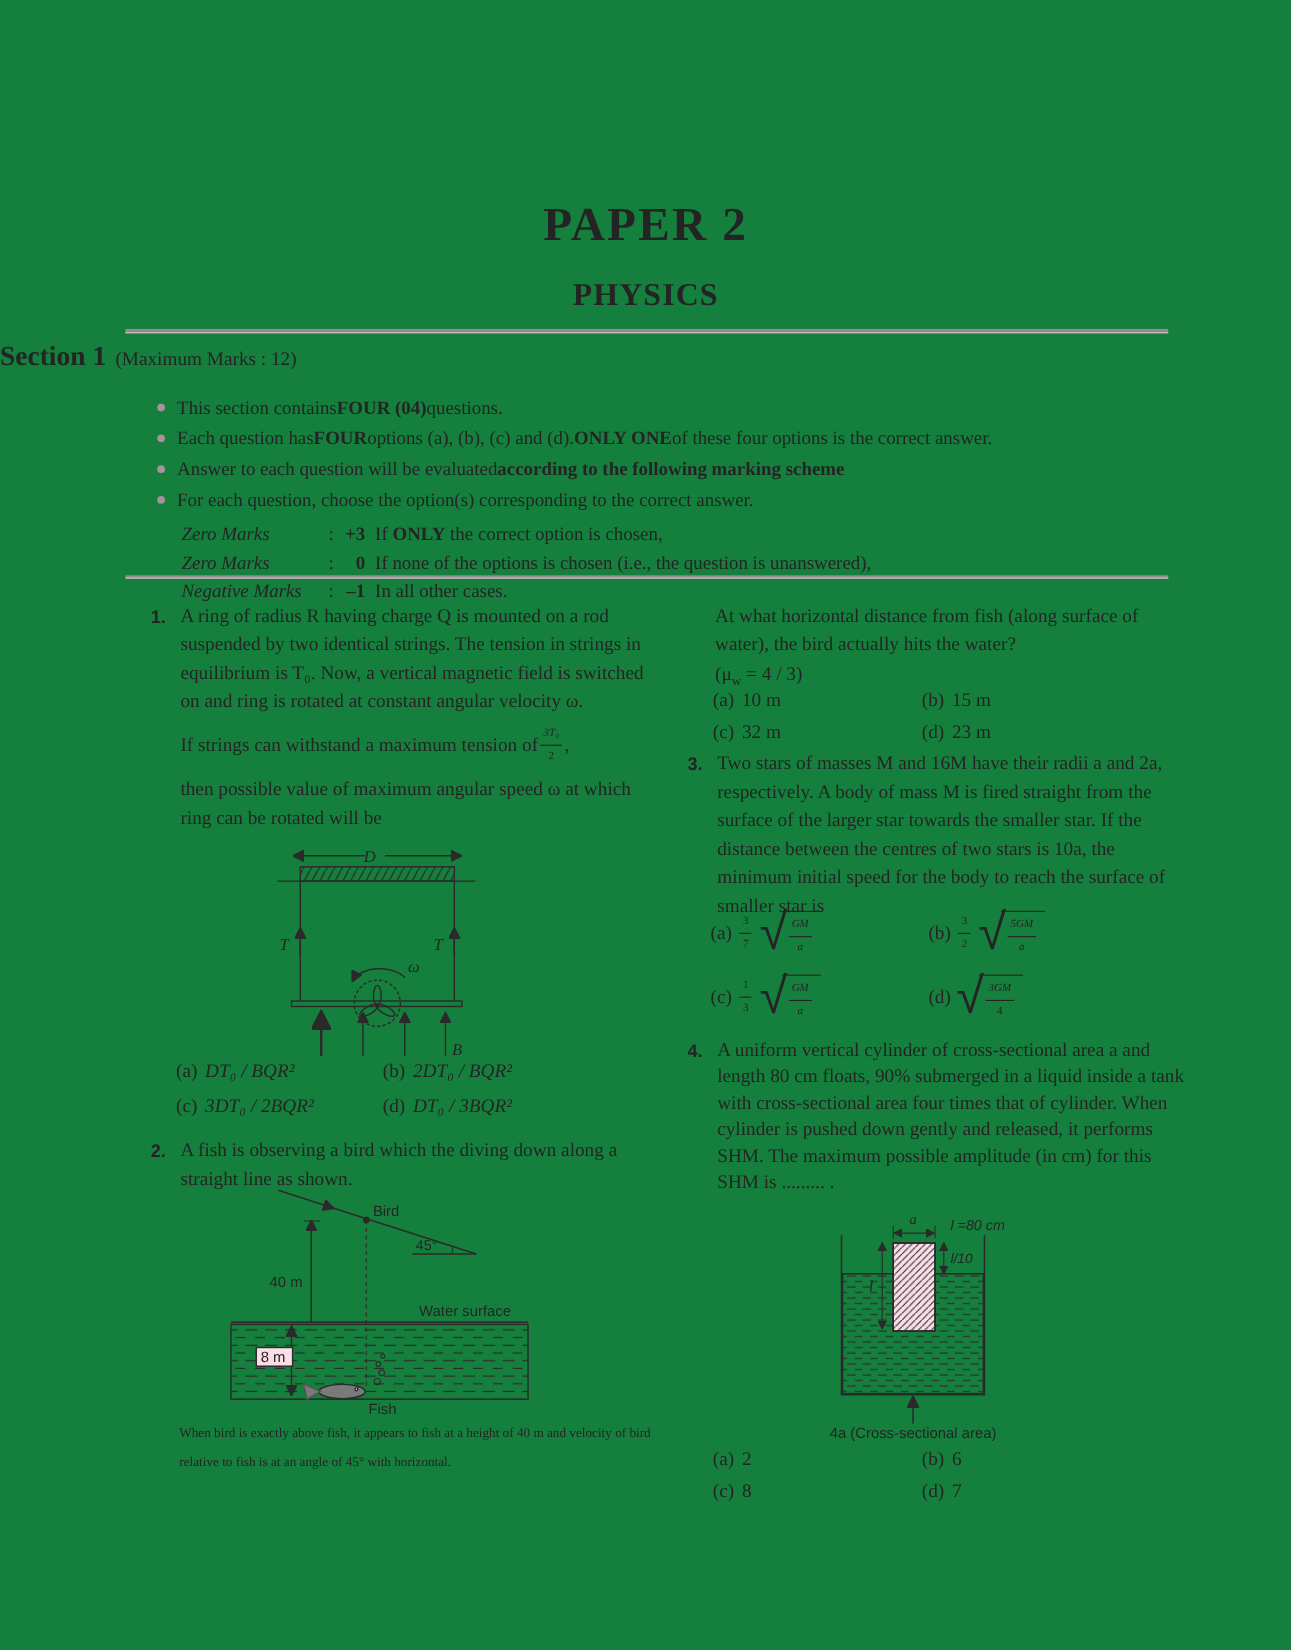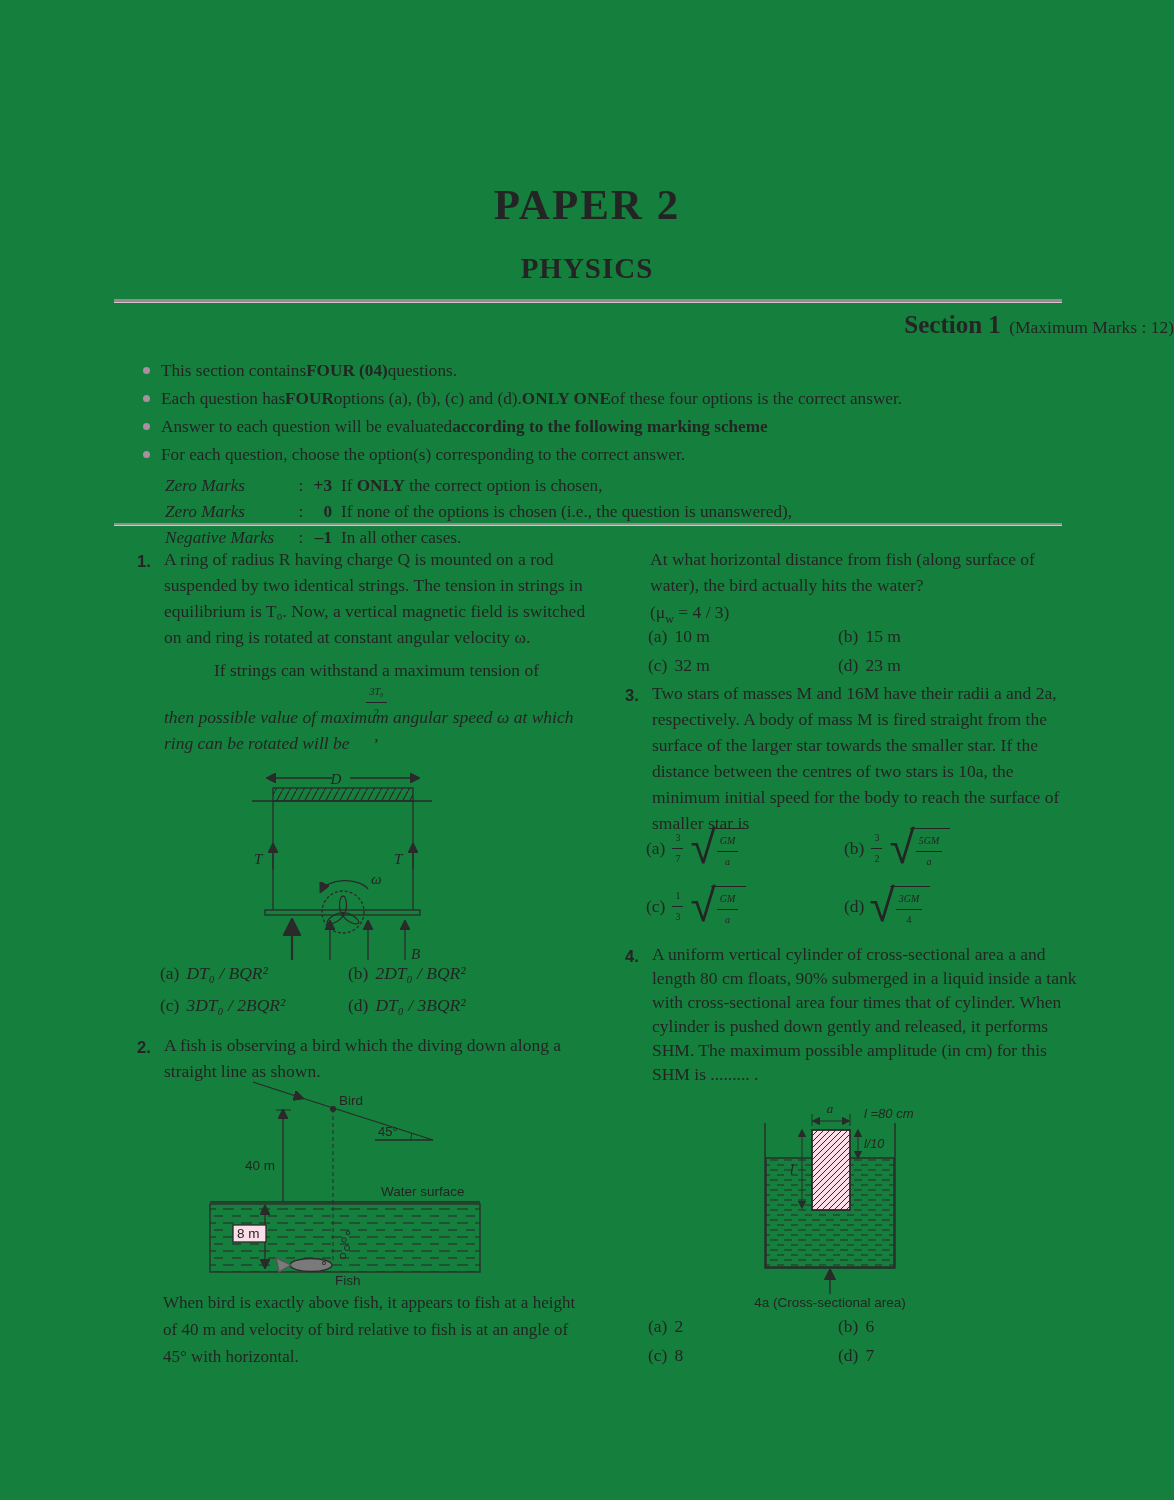--- a/index.html
+++ b/index.html
@@ -6,42 +6,42 @@
   .page{position:relative;width:1174px;height:1500px;background:#15803d;
         font-family:"Liberation Serif","DejaVu Serif",serif;color:#242424;overflow:hidden;}
   .abs{position:absolute;}
 
   
   .paper-title{top:180px;left:0;width:100%;text-align:center;font-size:43px;font-weight:bold;letter-spacing:2px;}
   .subject{top:252px;left:0;width:100%;text-align:center;font-size:29px;font-weight:bold;letter-spacing:1px;}
   .divider{height:3px;background:#8e8e8e;border-bottom:1px solid #d9c0cb;}
   #div1{top:299px;left:114px;width:948px;}
   #div2{top:523px;left:114px;width:948px;height:2px;}
-  .section-head{top:311px;left:0;width:100%;text-align:right;}
+  .section-head{top:311px;left:0;width:100%;text-align:left;}
   .section-head .s1{font-size:25px;font-weight:bold;}
   .section-head .s2{font-size:17.5px;}
 
   
   .instructions{top:361px;left:143px;width:935px;font-size:17.2px;line-height:20px;}
   .bullet{display:flex;margin-bottom:8px;}
   .bullet::before{content:"";flex:none;width:7px;height:7px;border-radius:50%;background:#a8919c;margin:6px 11px 0 0;}
   .marking{margin:3px 0 0 22px;}
   .mrow{display:grid;grid-template-columns:128px 16px 32px auto;padding:3px 0;font-size:17.2px;}
   .mrow .lbl{font-style:italic;}
   .mrow .colon{text-align:center;}
   .mrow .val{font-weight:bold;text-align:right;padding-right:9px;}
 
   
   .q{position:absolute;font-size:17.5px;line-height:26px;}
   .qrow{display:flex;}
   .qnum{flex:none;width:27px;font-weight:bold;font-family:"Liberation Sans","DejaVu Sans",sans-serif;font-size:16.5px;padding-top:2px;}
   .qbody{flex:1;}
   #q1{left:137px;top:546px;width:452px;}
   #q2{left:137px;top:1032px;width:452px;}
-  #q2post{left:163px;top:1289px;width:430px;font-size:17px;line-height:27px;}
+  #q2post{left:163px;top:1289px;width:430px;font-size:12px;line-height:27px;}
   #q2cont{left:650px;top:546px;width:424px;font-size:17.5px;line-height:26px;}
   #q3{left:625px;top:680px;width:450px;}
   #q4{left:625px;top:942px;width:452px;line-height:24px;}
 
   .tension{display:flex;align-items:center;margin-top:7px;height:40px;}
   #q1 .body2{margin-top:7px;}
   .mu{margin-top:1px;}
   sub{font-size:12px;}
 
   
@@ -127,29 +127,29 @@
     </div>
   </div>
 
   <div class="abs divider" id="div2"></div>
 
   <div class="q" id="q1">
     <div class="qrow">
       <span class="qnum">1.</span>
       <span class="qbody">A ring of radius R having charge Q is mounted on a rod suspended by two identical strings. The tension in strings in equilibrium is T₀. Now, a vertical magnetic field is switched on and ring is rotated at constant angular velocity ω.</span>
     </div>
-    <div class="tension" style="margin-left:27px;flex-direction:column;">
+    <div class="tension" style="margin-left:27px;">
       <span>If strings can withstand a maximum tension of</span>
       <span class="frac">
           <span class="num it">3T₀</span>
           <span class="den">2</span>
         </span>
       <span>,</span>
     </div>
-    <div class="body2" style="margin-left:27px;font-style:italic;">then possible value of maximum angular speed ω at which ring can be rotated will be</div>
+    <div class="body2" style="margin-left:27px;">then possible value of maximum angular speed ω at which ring can be rotated will be</div>
   </div>
 
   <svg class="abs" id="d1" width="200" height="205" viewBox="0 0 200 205">
     <defs>
       <marker id="m1" viewBox="0 0 10 10" refX="8" refY="5" markerWidth="8" markerHeight="8" orient="auto-start-reverse">
         <path d="M0,0 L10,5 L0,10 z" fill="#2a2a2a" stroke="none"></path>
       </marker>
       <pattern id="hatch1" width="7" height="13" patternUnits="userSpaceOnUse">
         <line x1="0" y1="13" x2="7" y2="0" stroke="#2a2a2a" stroke-width="1.2"></line>
       </pattern>

